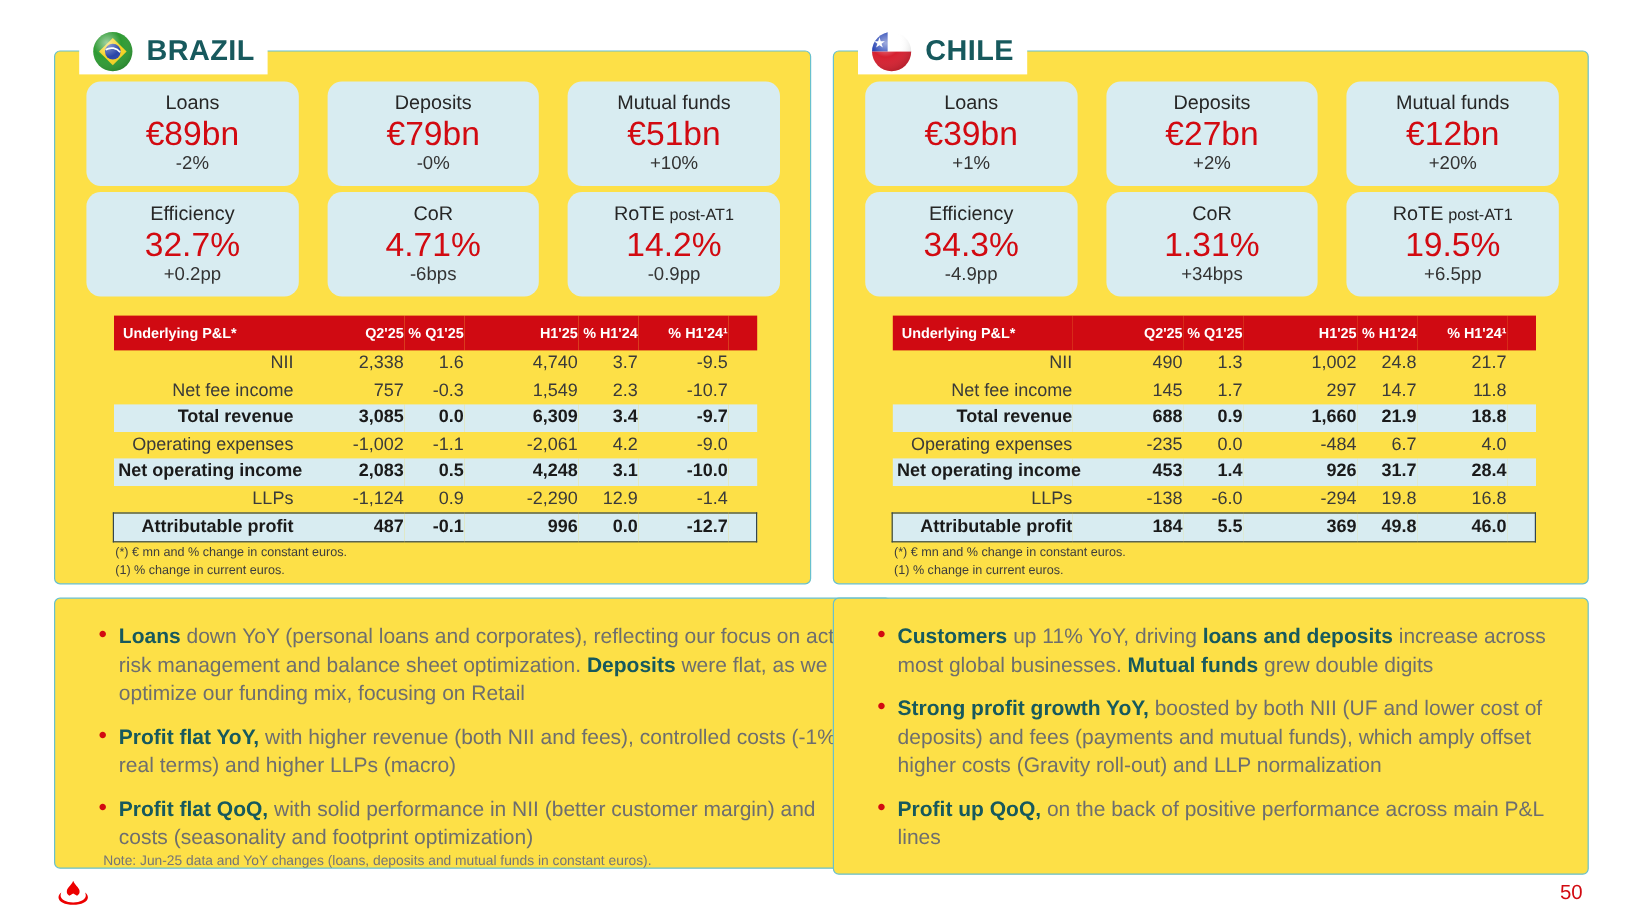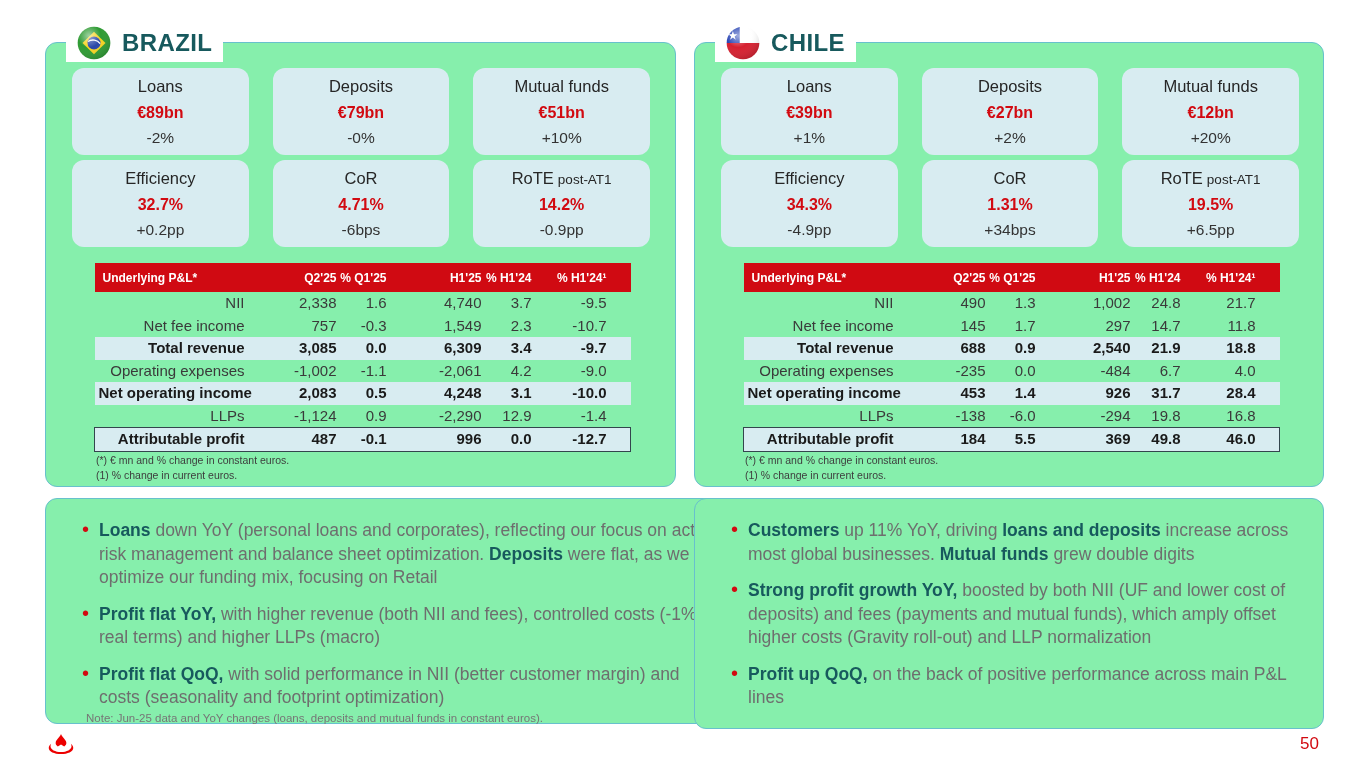--- a/index.html
+++ b/index.html
@@ -2,36 +2,36 @@
 <html><head>
 <meta charset="utf-8">
 <style>
   html,body{margin:0;padding:0}
   body{
     width:1365px;height:768px;position:relative;overflow:hidden;
     background:#ffffff;
     font-family:"Liberation Sans","DejaVu Sans",sans-serif;
     -webkit-font-smoothing:antialiased;
   }
-  .panel{position:absolute;border:1.6px solid #68C0CD;border-radius:12px;background:#86efac;box-sizing:border-box}
+  .panel{position:absolute;border:1.6px solid #68C0CD;border-radius:5px;background:#fde047;box-sizing:border-box}
   #brazil-data{left:45px;top:42px;width:631px;height:445px}
   #chile-data{left:694px;top:42px;width:630px;height:445px}
   #brazil-bullets{left:45px;top:498px;width:698px;height:226px}
   #chile-bullets{left:694px;top:498px;width:630px;height:231px}
 
   .legend{position:absolute;top:-19px;left:20px;display:flex;align-items:center;gap:11px;background:#fff;padding:0 11px;height:38px}
   .flag{width:34px;height:34px;display:block}
   .country{font-size:24px;font-weight:700;color:#17595D;letter-spacing:.4px}
 
   .cards{position:absolute;left:26px;top:25px;width:578px;display:grid;grid-template-columns:repeat(3,1fr);column-gap:24px;row-gap:5px}
   .card{height:87px;background:#D8ECF1;border-radius:12px;display:flex;flex-direction:column;align-items:center;justify-content:center;row-gap:1px}
   .card-label{font-size:16.5px;color:#262626;line-height:20px}
   .card-label .suffix{font-size:13.5px;margin-left:4px}
   .card-label .suffix:empty{margin-left:0}
-  .card-value{font-size:16px;font-weight:700;color:#D20A11;line-height:28px}
+  .card-value{font-size:28px;font-weight:400;color:#D20A11;line-height:28px}
   .card-change{font-size:15.5px;color:#333;line-height:20px}
 
   .pl-table{position:absolute;left:48px;top:220px;border-collapse:collapse;table-layout:fixed;width:536px}
   .pl-table th{background:#D00A12;color:#fff;font-size:12px;font-weight:700;height:29px;padding:0}
   .pl-table th.lbl{text-align:left;padding-left:8px}
   .pl-table th.num{text-align:right}
   .pl-table td{height:22.5px;font-size:15px;color:#3A3A3A;padding:0;line-height:22.5px}
   .pl-table td.lbl{text-align:right;padding-left:4px;white-space:nowrap}
   .pl-table td.num{text-align:right}
   .pl-table tr.hl td{background:#D8ECF1;font-weight:700;color:#1A1A1A}
@@ -293,21 +293,21 @@
           <td class="num">1.7</td>
           <td class="num">297</td>
           <td class="num">14.7</td>
           <td class="num">11.8</td>
           <td></td>
         </tr>
         <tr class="hl">
           <td class="lbl">Total revenue</td>
           <td class="num">688</td>
           <td class="num">0.9</td>
-          <td class="num">2,540</td>
+          <td class="num">1,660</td>
           <td class="num">21.9</td>
           <td class="num">18.8</td>
           <td></td>
         </tr>
         <tr>
           <td class="lbl">Operating expenses</td>
           <td class="num">-235</td>
           <td class="num">0.0</td>
           <td class="num">-484</td>
           <td class="num">6.7</td>

